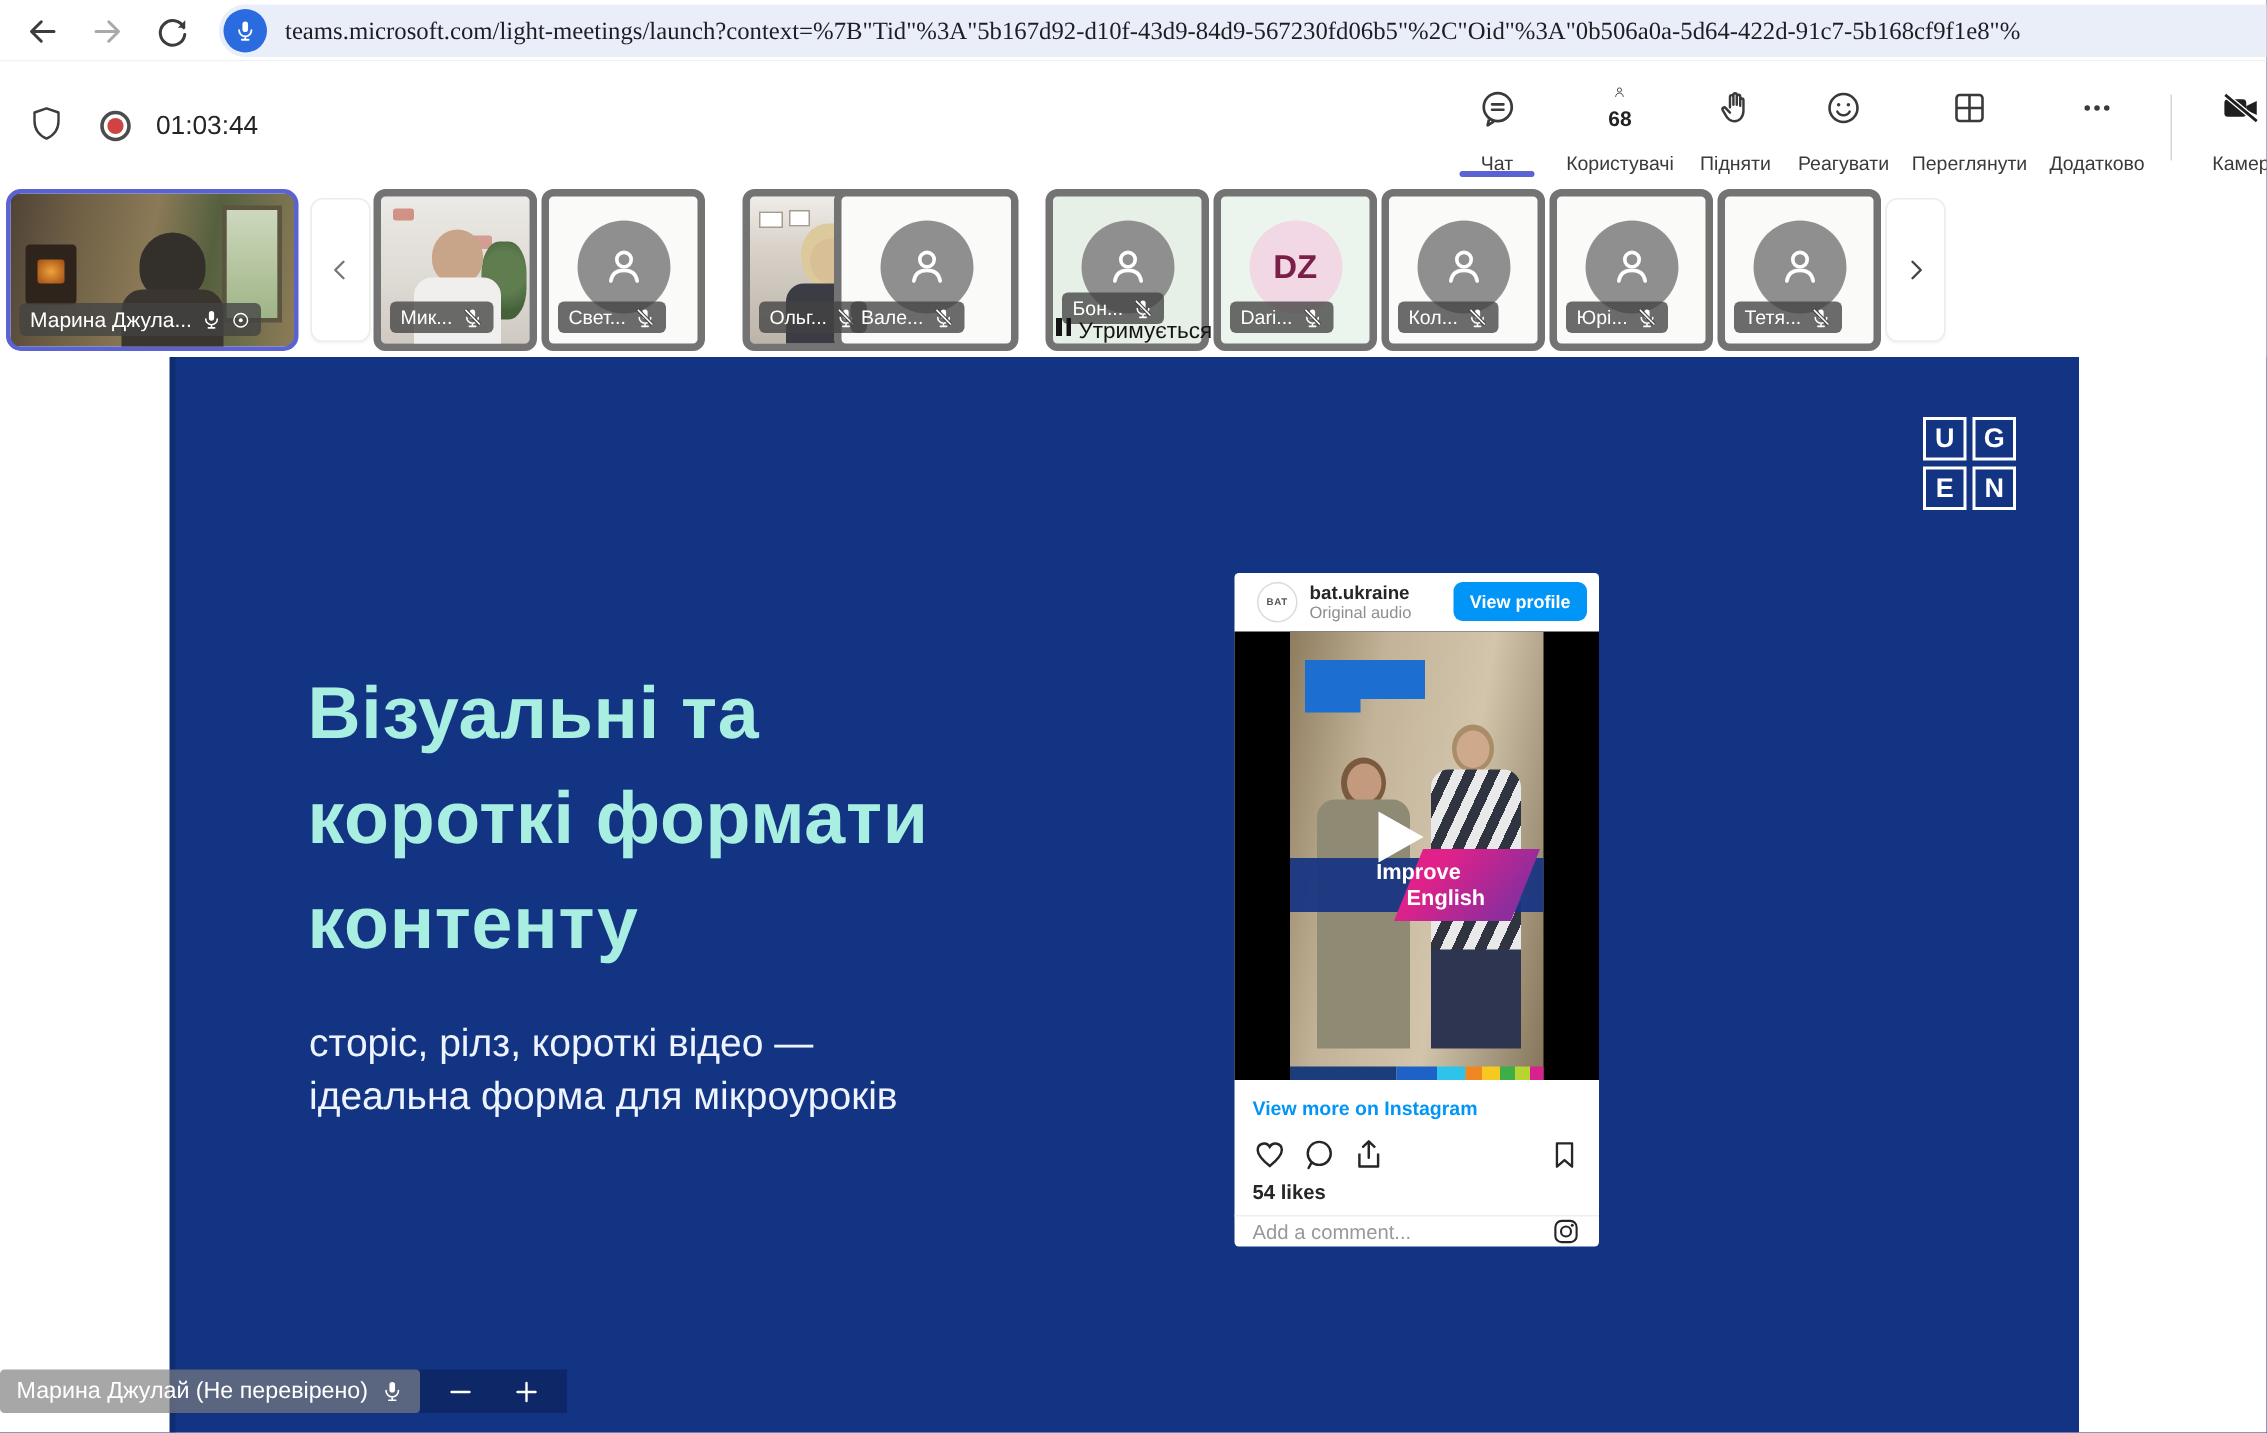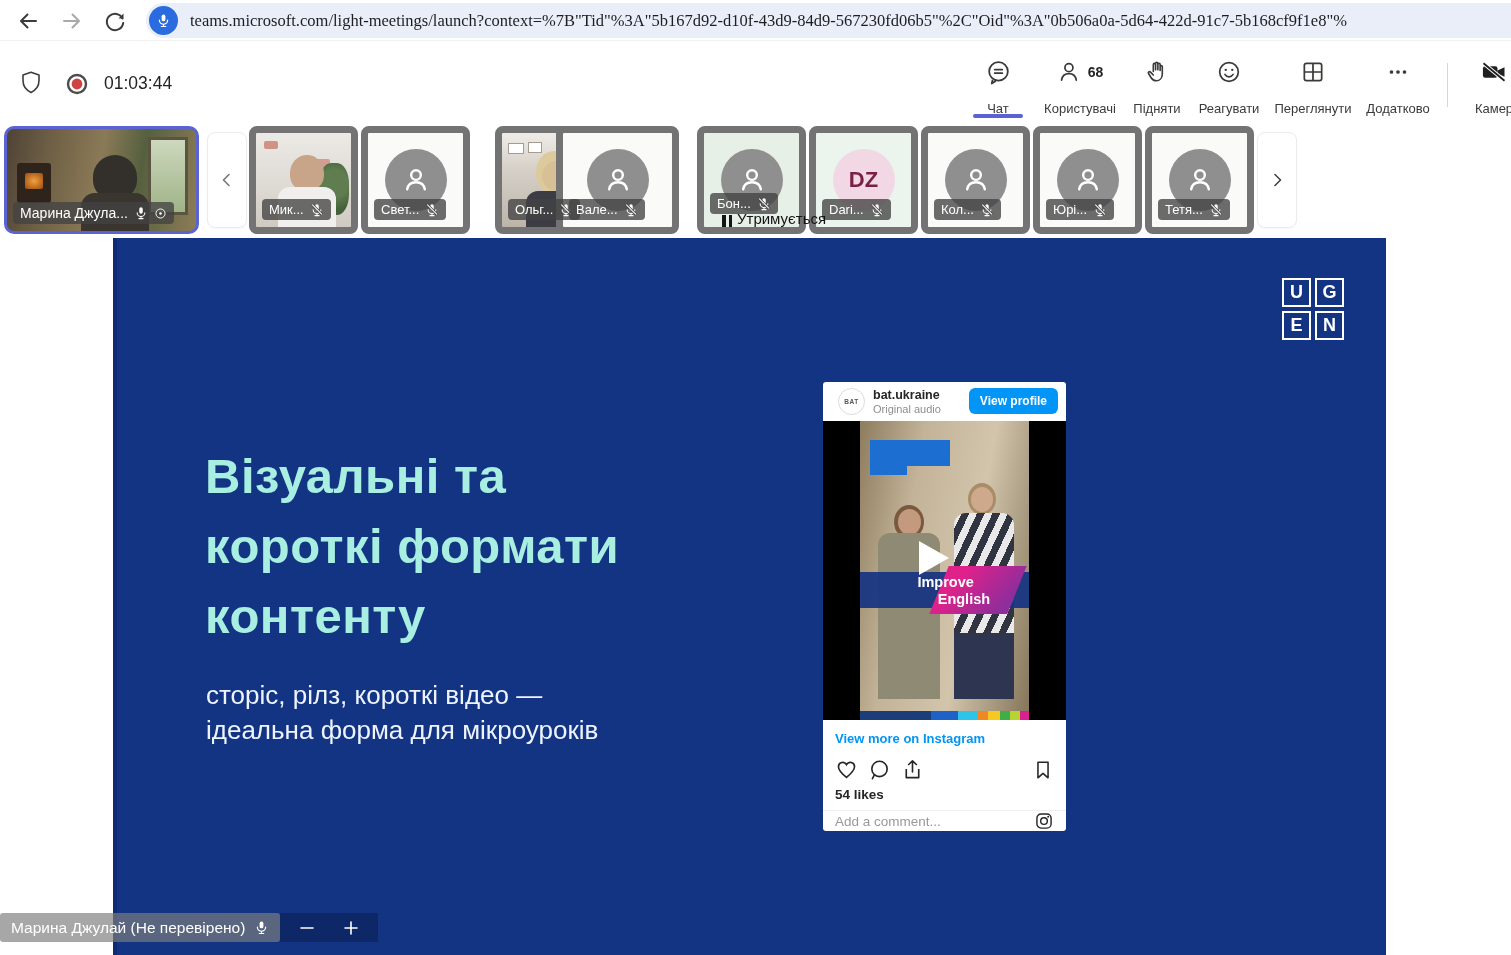--- a/index.html
+++ b/index.html
@@ -22,47 +22,47 @@
     display: flex; align-items: center; justify-content: center; margin: 0 12px 0 3px; }
   .url-text { font-size: 16.5px; color: #1d1d22; white-space: nowrap; font-family: Liberation Serif, serif; }
 
   
   .teams-bar { position: absolute; top: 41px; left: 0; right: 0; height: 79px; background: #fff; }
   .shield { position: absolute; left: 19px; top: 29px; }
   .record { position: absolute; left: 66px; top: 32px; }
   .timer { position: absolute; left: 104px; top: 32px; font-size: 17.5px; color: #242424; }
   .tb-item { position: absolute; top: 16px; width: 104px; height: 58px; text-align: center;
     background: none; border: none; cursor: pointer; }
-  .tb-icon { display: flex; justify-content: center; align-items: center; gap: 5px; height: 30px; }
+  .tb-icon { display: flex; justify-content: center; align-items: center; gap: 5px; height: 30px; flex-direction: column; }
   .tb-label { margin-top: 14px; font-size: 13px; color: #3b3a39; }
   .tb-badge { font-size: 14px; font-weight: bold; color: #242424; }
   .tb-underline { position: absolute; left: 50%; transform: translateX(-50%); bottom: -3px;
     width: 50px; height: 4px; border-radius: 2px; background: #5b63d3; }
   .tb-divider { position: absolute; left: 1447px; top: 22px; width: 1px; height: 44px; background: #d6d6d6; }
 
   
   .filmstrip { position: absolute; top: 120px; left: 0; right: 0; height: 118px; background: #fff; }
   .tile { position: absolute; top: 6px; height: 108px; border-radius: 8px; overflow: hidden;
-    border: 7px solid #737373; background: #fafaf9; cursor: pointer; }
+    border: 5px solid #737373; background: #fafaf9; cursor: pointer; }
   .tile.active { border: 3px solid #5b63d3; border-radius: 10px; }
   .pill { position: absolute; left: 6px; bottom: 7px; max-width: calc(100% - 12px);
     background: rgba(66,66,66,0.78); border-radius: 4px; padding: 3px 7px;
     display: flex; align-items: center; gap: 6px; z-index: 2; }
   .pill span { color: #fff; font-size: 13px; white-space: nowrap; overflow: hidden; text-overflow: ellipsis; }
   .avatar-circle { position: absolute; left: 50%; top: 16px; transform: translateX(-50%);
     width: 62px; height: 62px; border-radius: 50%; background: #8f8f8f;
     display: flex; align-items: center; justify-content: center; }
   .initials-circle { position: absolute; left: 50%; top: 16px; transform: translateX(-50%);
     width: 62px; height: 62px; border-radius: 50%; background: #f2d7e4;
     display: flex; align-items: center; justify-content: center;
     font-size: 22px; font-weight: bold; color: #7a1f47; }
   .strip-nav { position: absolute; top: 12px; width: 40px; height: 96px; background: #fff;
     border: 1px solid #ececec; border-radius: 8px; display: flex; align-items: center; justify-content: center;
     cursor: pointer; box-shadow: 0 1px 2px rgba(0,0,0,0.04); }
-  .hold-status { position: absolute; left: 18px; bottom: 0; display: flex; align-items: flex-end; gap: 5px; z-index: 3; }
+  .hold-status { position: absolute; left: 2px; bottom: 0; display: flex; align-items: flex-start; gap: 5px; z-index: 3; }
   .hold-status span { font-size: 15px; color: #141414; }
   .pausebars { display: flex; gap: 3px; }
   .pausebars i { display: block; width: 3.5px; height: 12px; background: #141414; }
 
   
   .stage { position: absolute; left: 113px; top: 238px; width: 1273px; height: 717px;
     background: #123483; box-shadow: inset 4px 0 0 #0e2c70; }
   .ugen { position: absolute; right: 42px; top: 40px; display: grid;
     grid-template-columns: 29px 29px; gap: 4px; }
   .ugen .sq { width: 29px; height: 29px; border: 2.5px solid #fff; display: flex;

